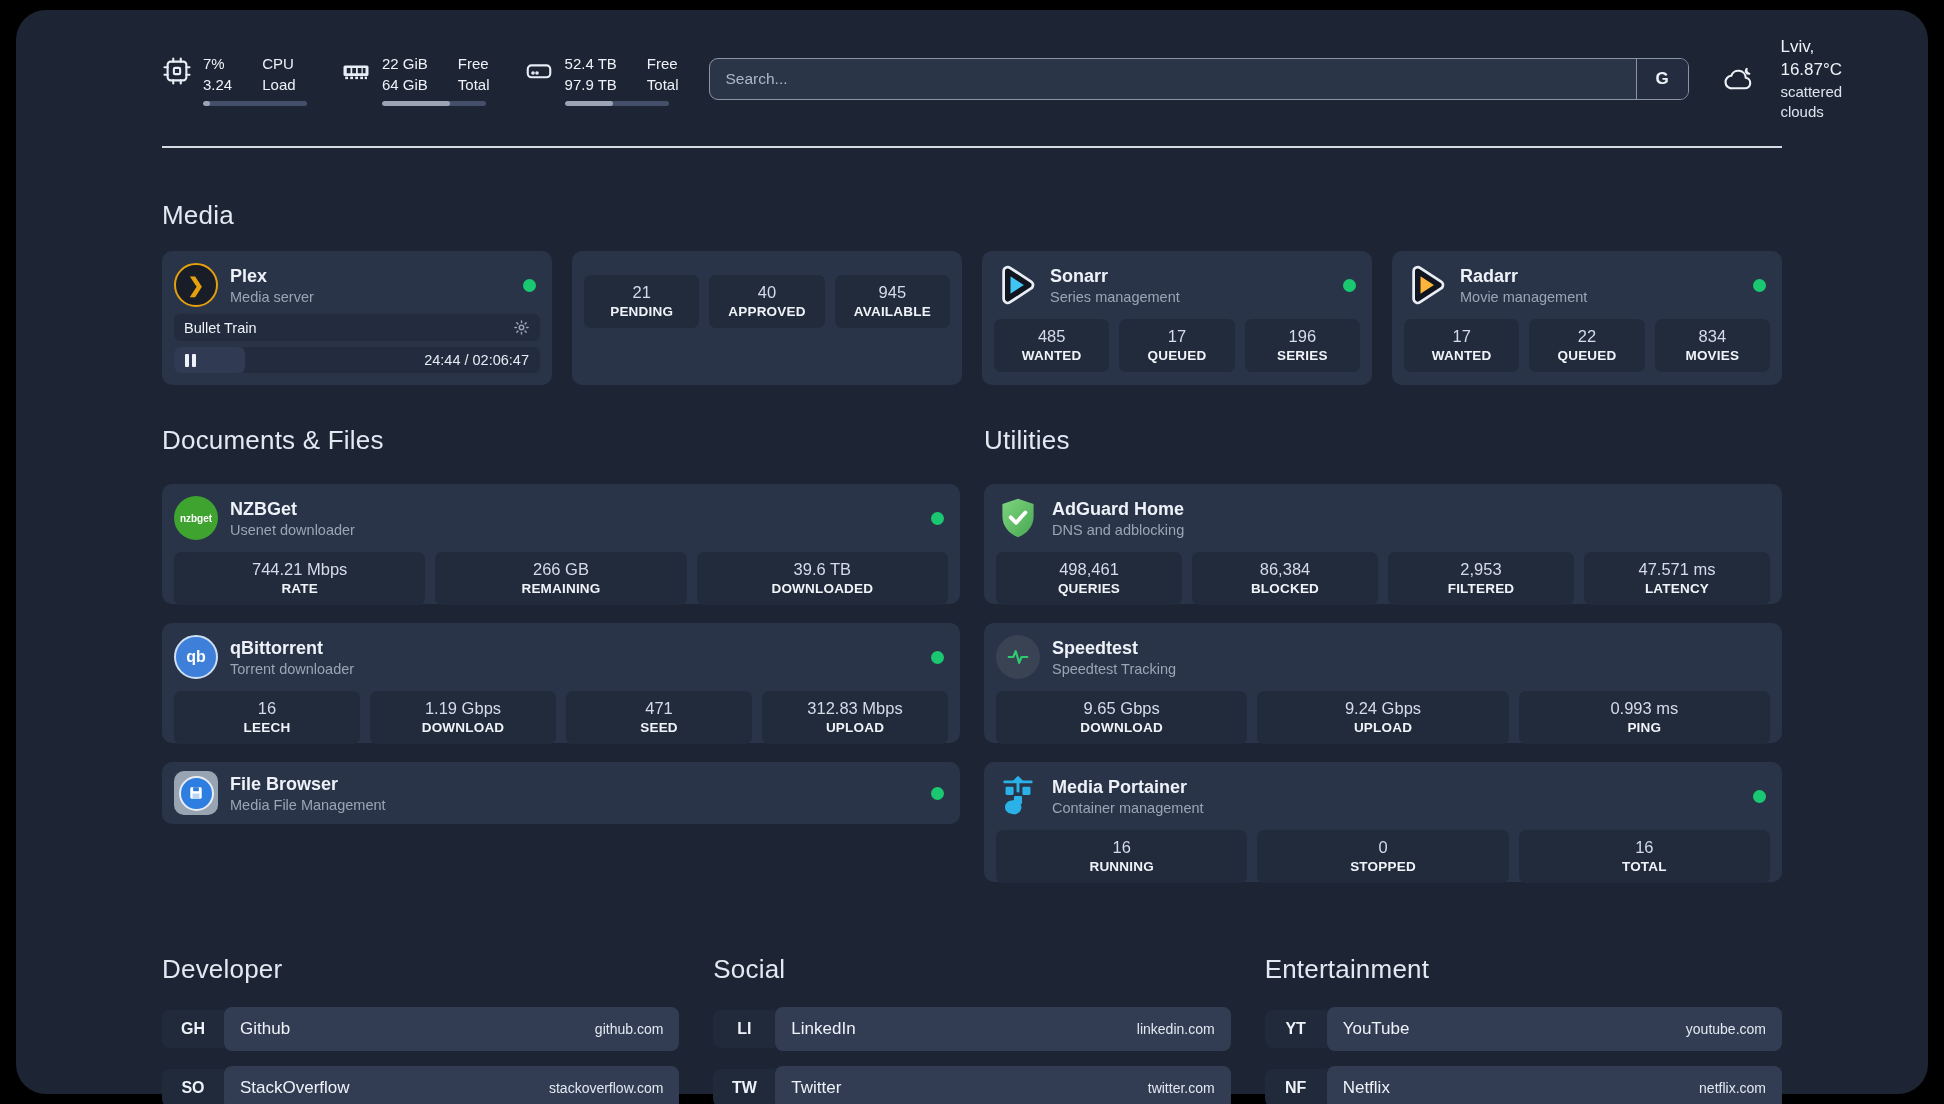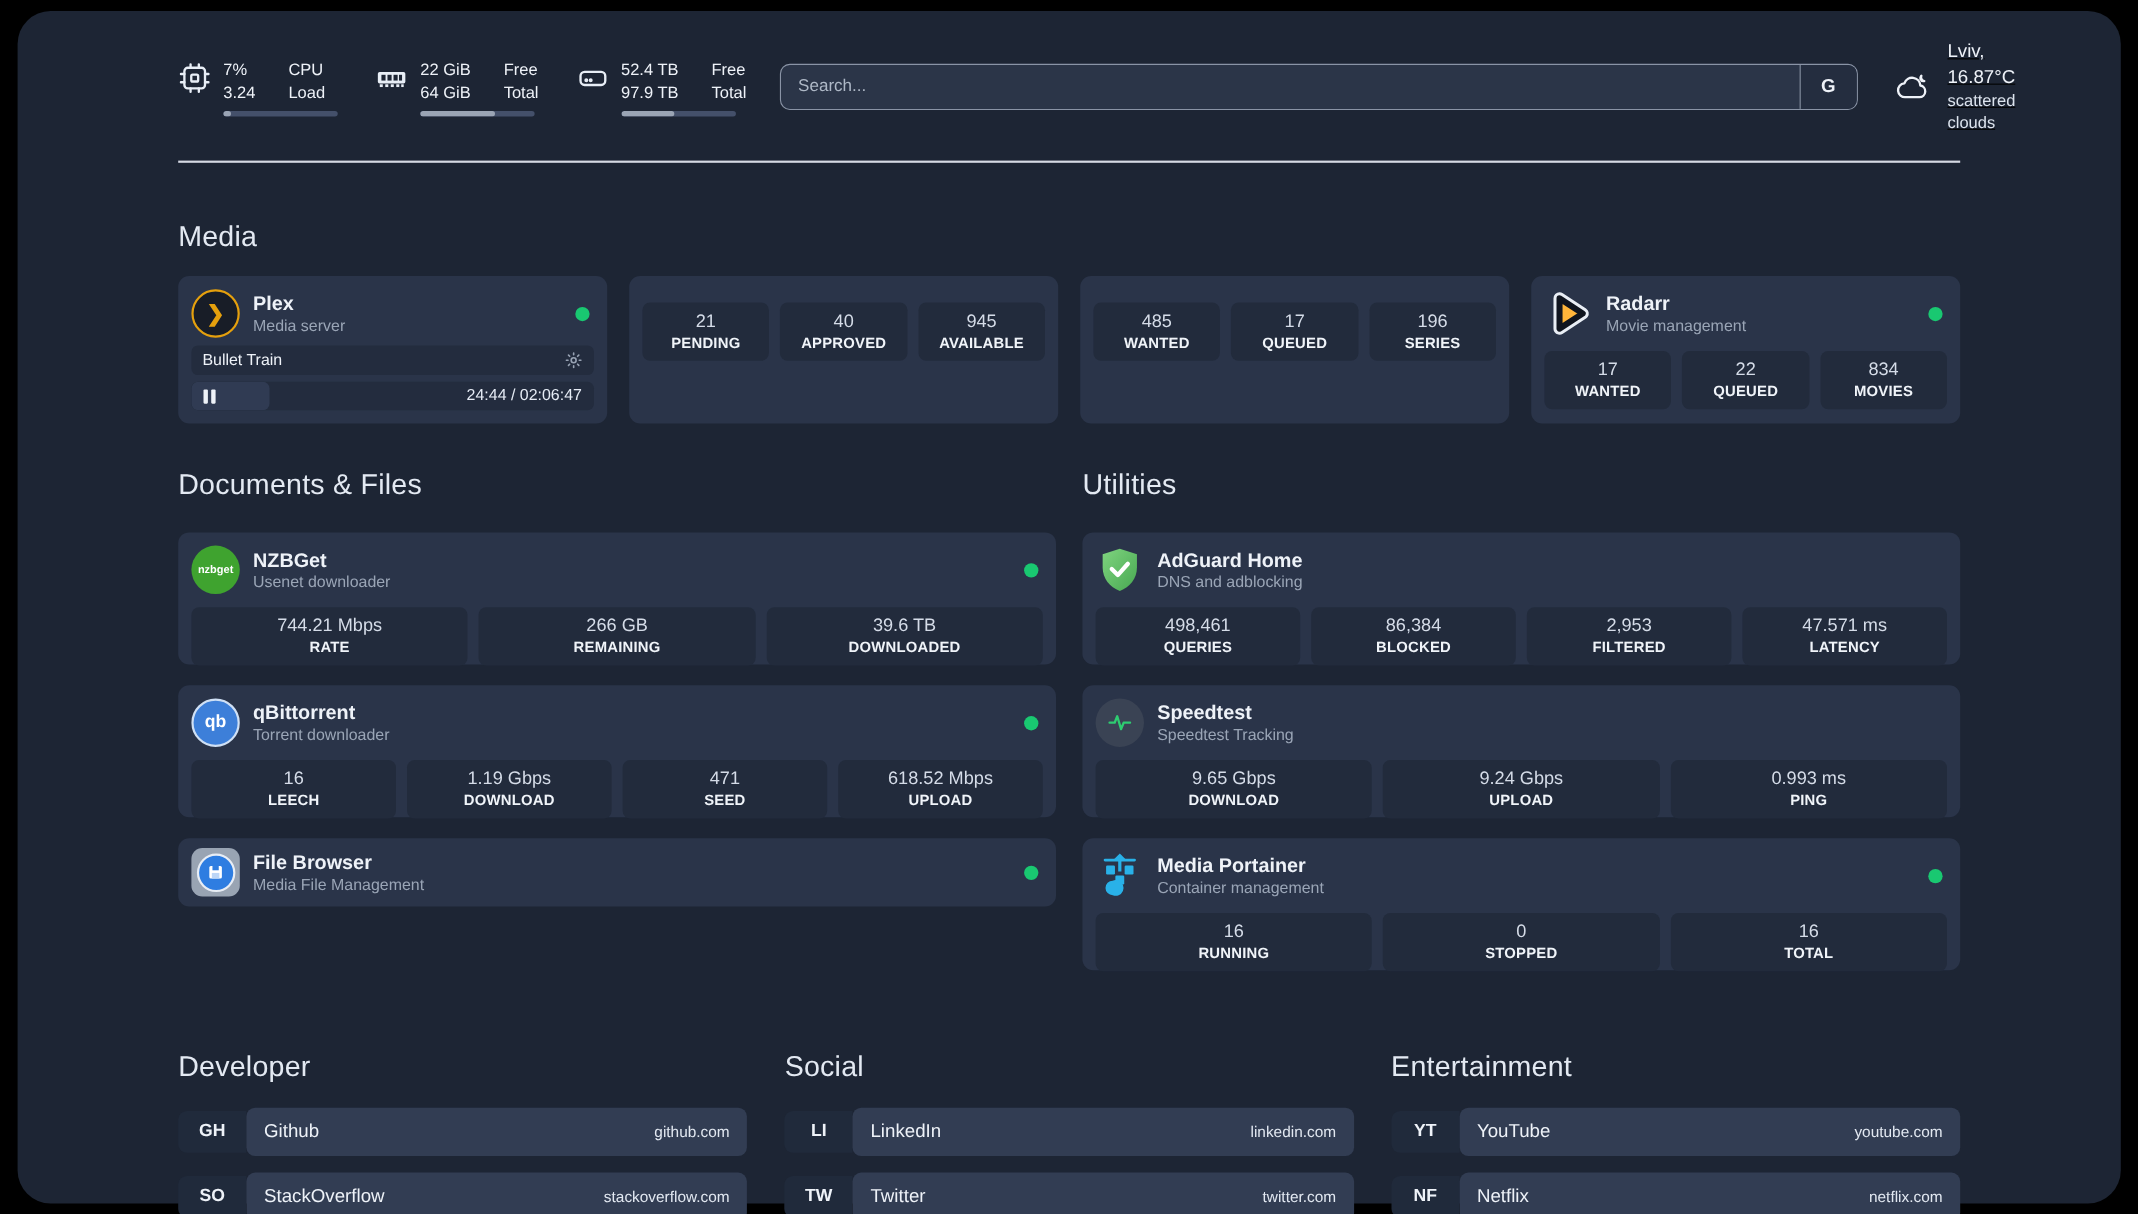--- a/index.html
+++ b/index.html
@@ -20,21 +20,21 @@
   .sys-stat svg{margin-top:3px;}
   .sys-body{display:flex; flex-direction:column;}
   .sys-cols{display:flex; gap:30px;}
   .sys-col{display:flex; flex-direction:column; font-size:15px; line-height:1.4; color:var(--text); white-space:nowrap;}
   .sys-bar{width:104px; height:5px; border-radius:3px; background:var(--track); margin-top:6px; overflow:hidden;}
   .sys-fill{height:100%; background:var(--fill); border-radius:3px;}
   .search{display:flex; width:980px; height:42px; margin-left:30px; border:1.5px solid var(--sborder); border-radius:9px; background:var(--search); overflow:hidden; flex:none;}
   .search input{flex:1; background:transparent; border:none; outline:none; color:var(--text); font-size:15.5px; padding:0 16px; font-family:"Liberation Sans", sans-serif;}
   .search input::placeholder{color:#aeb8c6;}
   .search-btn{width:52px; border:none; border-left:1.5px solid var(--sborder); background:#242d3f; color:var(--text); font-size:17px; font-weight:600; cursor:pointer; font-family:"Liberation Sans", sans-serif;}
-  .weather{display:flex; align-items:center; gap:16px; margin-left:34px;text-decoration:underline;}
+  .weather{display:flex; align-items:center; gap:26px; margin-left:34px;}
   .weather-lines{display:flex; flex-direction:column; line-height:1.35;}
   .weather-main{font-size:17px; color:var(--text);}
   .weather-desc{font-size:15px; color:#dde4ee;}
   .divider{border:none; border-top:2px solid var(--divider); margin-top:24px; opacity:.95;}
 
   
   h2.section-title{font-size:26px; font-weight:400; color:#e3e9f2; letter-spacing:.2px;}
   .media-section{margin-top:52px;}
   .media-grid{display:grid; grid-template-columns:repeat(4,1fr); gap:20px; margin-top:20px;}
 
@@ -238,20 +238,33 @@
               <div class="stat-label">APPROVED</div>
             </div>
             <div class="stat">
               <div class="stat-value">945</div>
               <div class="stat-label">AVAILABLE</div>
             </div>
           </div>
         </div>
 
         <div class="card h-lg">
+          <div class="app-head">
+            <div class="app-icon">
+              <svg width="44" height="44" viewBox="0 0 24 24">
+                <path d="M7.5 4.5 19 12 7.5 19.5Z" fill="none" stroke="#e9eef5" stroke-width="6" stroke-linejoin="round"></path>
+                <path d="M7.5 4.5 19 12 7.5 19.5Z" fill="#41c6f3" stroke="#10151f" stroke-width="3" stroke-linejoin="round"></path>
+              </svg>
+            </div>
+            <div>
+              <div class="app-name">Sonarr</div>
+              <div class="app-desc">Series management</div>
+            </div>
+            <span class="dot"></span>
+          </div>
           <div class="stats-row">
             <div class="stat">
               <div class="stat-value">485</div>
               <div class="stat-label">WANTED</div>
             </div>
             <div class="stat">
               <div class="stat-value">17</div>
               <div class="stat-label">QUEUED</div>
             </div>
             <div class="stat">
@@ -346,21 +359,21 @@
             </div>
             <div class="stat">
               <div class="stat-value">1.19 Gbps</div>
               <div class="stat-label">DOWNLOAD</div>
             </div>
             <div class="stat">
               <div class="stat-value">471</div>
               <div class="stat-label">SEED</div>
             </div>
             <div class="stat">
-              <div class="stat-value">618.52 Mbps</div>
+              <div class="stat-value">312.83 Mbps</div>
               <div class="stat-label">UPLOAD</div>
             </div>
           </div>
         </div>
 
         <div class="card h-sm">
           <div class="app-head">
             <div class="app-icon">
               <div class="fb-square">
                 <div class="fb-circle">

